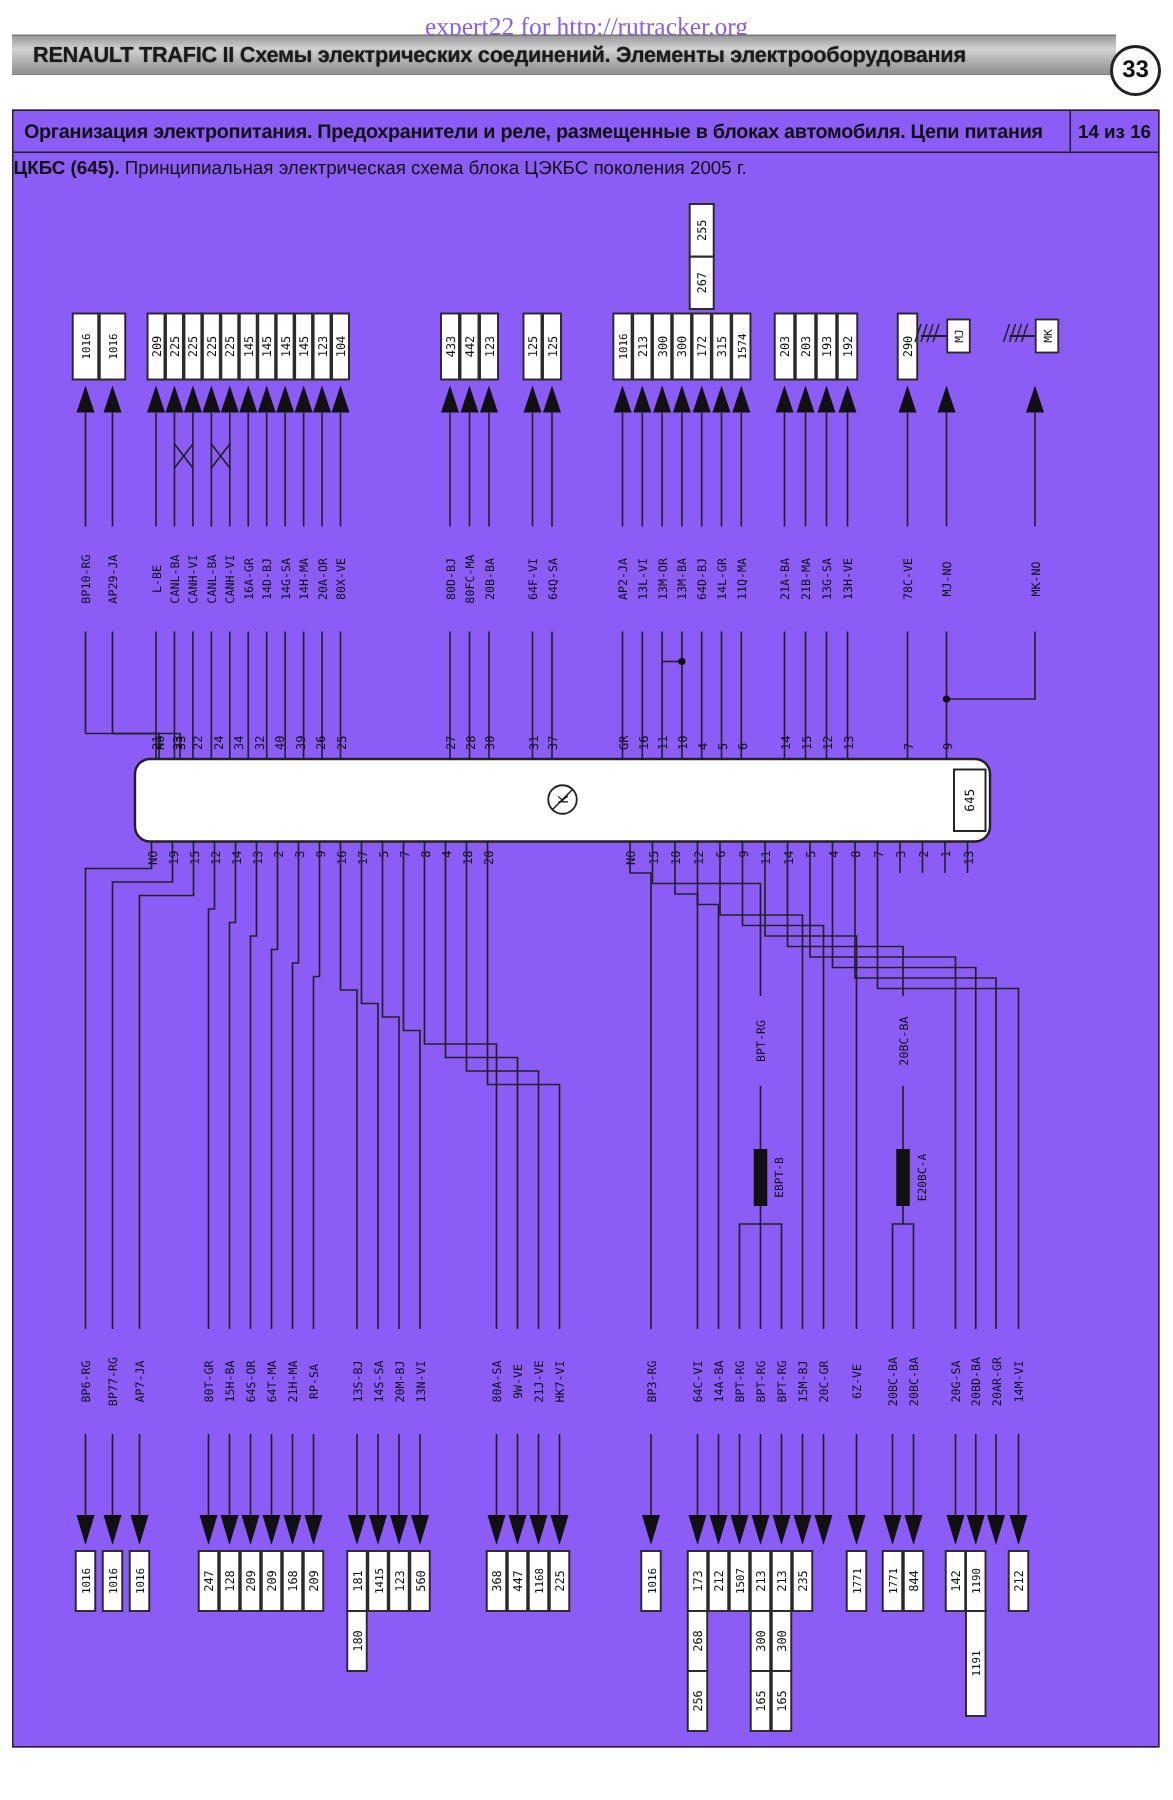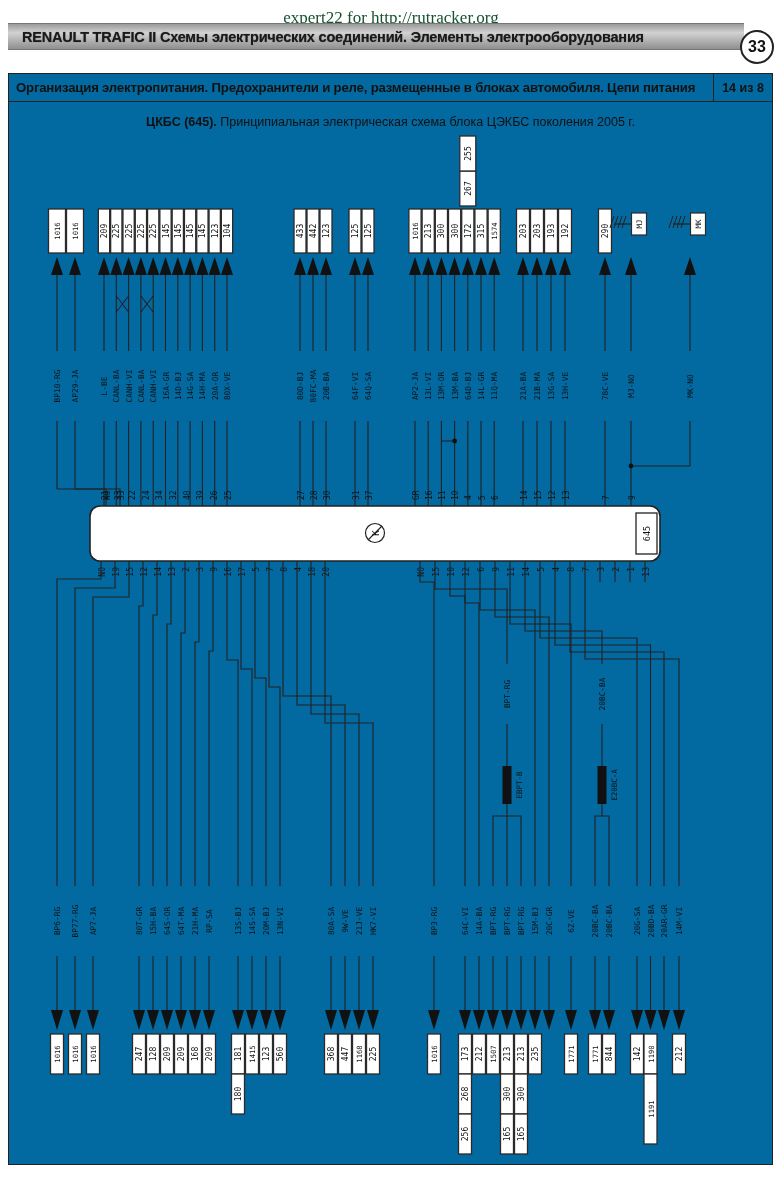--- a/index.html
+++ b/index.html
@@ -1,50 +1,50 @@
 <!DOCTYPE html>
 <html><head>
 <meta charset="utf-8">
 <style>
   html,body{margin:0;padding:0;background:#fff;}
   body{width:782px;height:1200px;position:relative;font-family:"Liberation Sans",sans-serif;color:#111;}
   .watermark{position:absolute;top:8px;left:0;width:782px;text-align:center;
-    font-family:"Liberation Serif",serif;font-size:17px;color:#14532d;}
+    font-family:"Liberation Serif",serif;font-size:17px;color:#8b5cf6;}
   .headerbar{position:absolute;top:23px;left:8px;width:736px;height:25px;
     background:linear-gradient(180deg,#9a9a9a 0%,#d2d2d2 35%,#8f8f8f 100%);
     border-top:1px solid #777;border-bottom:1px solid #777;
     display:flex;align-items:center;}
   .headerbar span{font-weight:bold;font-size:14.5px;letter-spacing:-0.2px;padding-left:14px;
     color:#1a1a1a;text-shadow:0 0 1px #555;}
   .pagebadge{position:absolute;top:30px;left:740px;width:30px;height:30px;border:2px solid #222;
     border-radius:50%;background:#fff;display:flex;align-items:center;justify-content:center;
     font-weight:bold;font-size:16px;}
-  .frame{position:absolute;top:73px;left:8px;width:763px;height:1090px;border:1.5px solid #222;background:#0369a1;text-decoration:underline;}
+  .frame{position:absolute;top:73px;left:8px;width:763px;height:1090px;border:1.5px solid #222;background:#8b5cf6;text-decoration:underline;}
   .subbar{position:absolute;top:0;left:0;width:100%;height:27px;border-bottom:1.5px solid #222;display:flex;}
   .subbar .txt{flex:1;display:flex;align-items:center;padding-left:7px;font-size:13.2px;font-weight:bold;letter-spacing:-0.2px;}
   .subbar .pageinfo{width:58px;border-left:1.5px solid #222;display:flex;align-items:center;justify-content:center;
     font-size:12.5px;font-weight:bold;}
-  .dtitle{position:absolute;top:41px;left:0;width:100%;text-align:center;font-size:12.5px;}
+  .dtitle{position:absolute;top:31px;left:0;width:100%;font-size:12.5px;}
   .dtitle b{font-weight:bold;}
   svg text{fill:#111;font-family:"DejaVu Sans Mono",monospace;}
   svg{position:absolute;top:50px;left:0;}
 </style>
 </head>
 <body>
 
 <div class="watermark">expert22 for http://rutracker.org</div>
 <div class="headerbar">
   <span>RENAULT  TRAFIC II  Схемы электрических соединений. Элементы электрооборудования</span>
 </div>
 <div class="pagebadge">33</div>
 
 <div class="frame">
   <div class="subbar">
     <div class="txt">Организация электропитания. Предохранители и реле, размещенные в блоках автомобиля. Цепи питания</div>
-    <div class="pageinfo">14 из 8</div>
+    <div class="pageinfo">14 из 16</div>
   </div>
   <div class="dtitle">
     <b>ЦКБС (645).</b><span> Принципиальная электрическая схема блока ЦЭКБС поколения 2005 г.</span>
   </div>
   <svg id="dgm" width="763" height="1040" viewBox="0 0 763 1040">
       <rect x="39.5" y="85" width="17" height="44" fill="#fff" stroke="#2a2a2a" stroke-width="1.3"></rect>
       <text transform="translate(51,107) rotate(-90)" text-anchor="middle" font-size="7.2">1016</text>
       <polygon points="42,151 54,151 48,133" fill="#111"></polygon>
       <line x1="48" y1="151" x2="48" y2="227" stroke="#222" stroke-width="1.1"></line>
       <text transform="translate(51,262) rotate(-90)" text-anchor="middle" font-size="7.8">BP10-RG</text>

